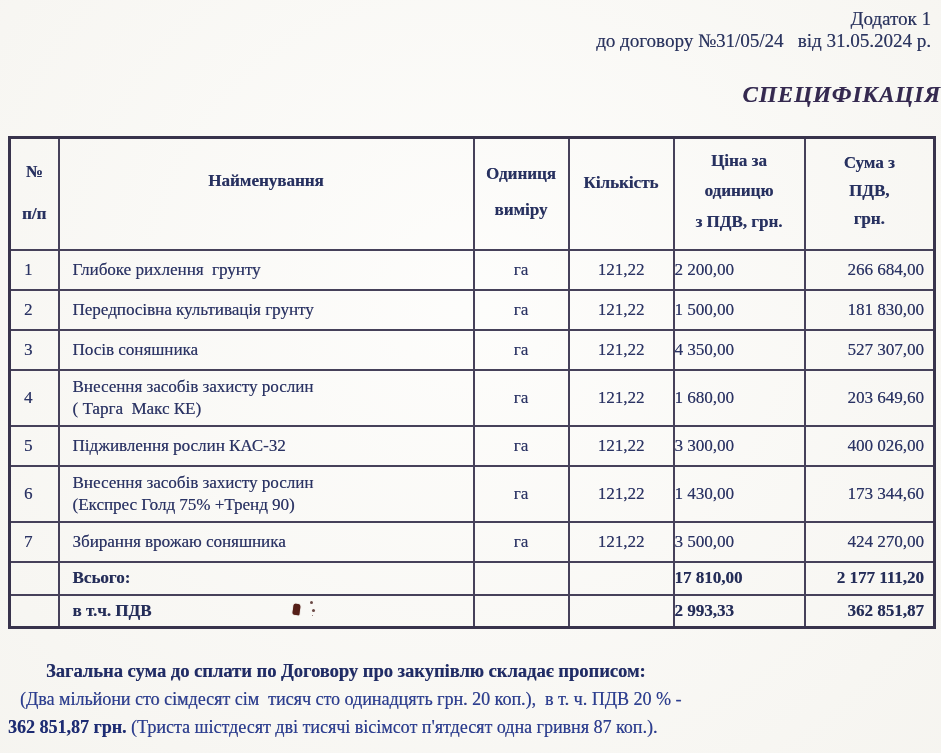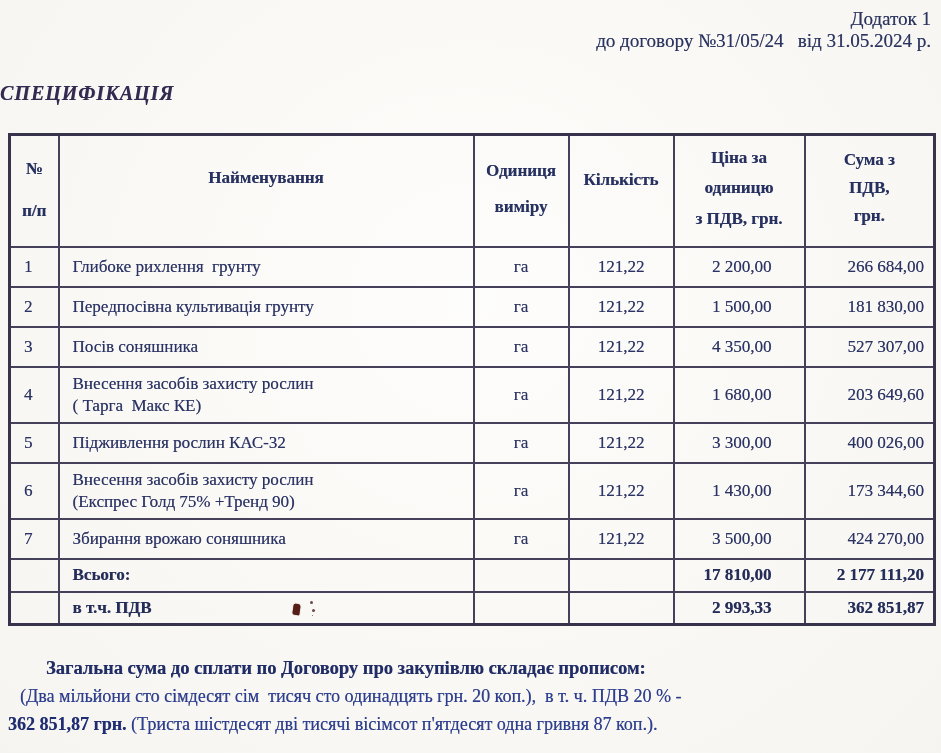--- a/index.html
+++ b/index.html
@@ -21,22 +21,22 @@
   .doc-header {
     padding-top:8px;
     padding-right:10px;
     text-align:right;
     font-size:19px;
     line-height:22px;
     color:#2b355f;
   }
   .doc-title {
     margin-top:30px;
-    text-align:left;
-    font-size:20px;
+    text-align:right;
+    font-size:23px;
     font-weight:bold;
     font-style:italic;
     letter-spacing:1px;
     color:#35294f;
   }
   table.spec {
     margin:28px 0 0 8px;
     border-collapse:collapse;
     table-layout:fixed;
     width:925px;
@@ -63,21 +63,21 @@
   th.h-num  { vertical-align:bottom; line-height:2.45; padding-bottom:2px; }
   th.h-name { vertical-align:bottom; padding-bottom:26px; }
   th.h-unit { line-height:2.1; padding-bottom:4px; }
   th.h-qty  { padding-bottom:22px; }
   th.h-price{ line-height:1.8; padding-bottom:4px;text-align:center; }
   th.h-sum  { line-height:1.65; padding-bottom:6px; }
   td.c-num   { text-align:left; padding-left:13px; }
   td.c-name  { text-align:left; padding-left:13px; white-space:pre-line; line-height:22px; }
   td.c-unit  { text-align:center; }
   td.c-qty   { text-align:center; }
-  td.c-price { text-align:right; padding-right:32px; }
+  td.c-price { text-align:left; padding-right:32px; }
   td.c-sum   { text-align:right; padding-right:9px; }
   tr.total-row td { font-weight:bold; color:#242d58; }
   tr.bt-blue td   { border-top-color:#3e57b0; }
   tr.bt-warm td   { border-top-color:#6a3a54; }
   .ink-mark {
     position:absolute;
     left:293px; top:601px;
     width:30px; height:17px;
     pointer-events:none;
   }

